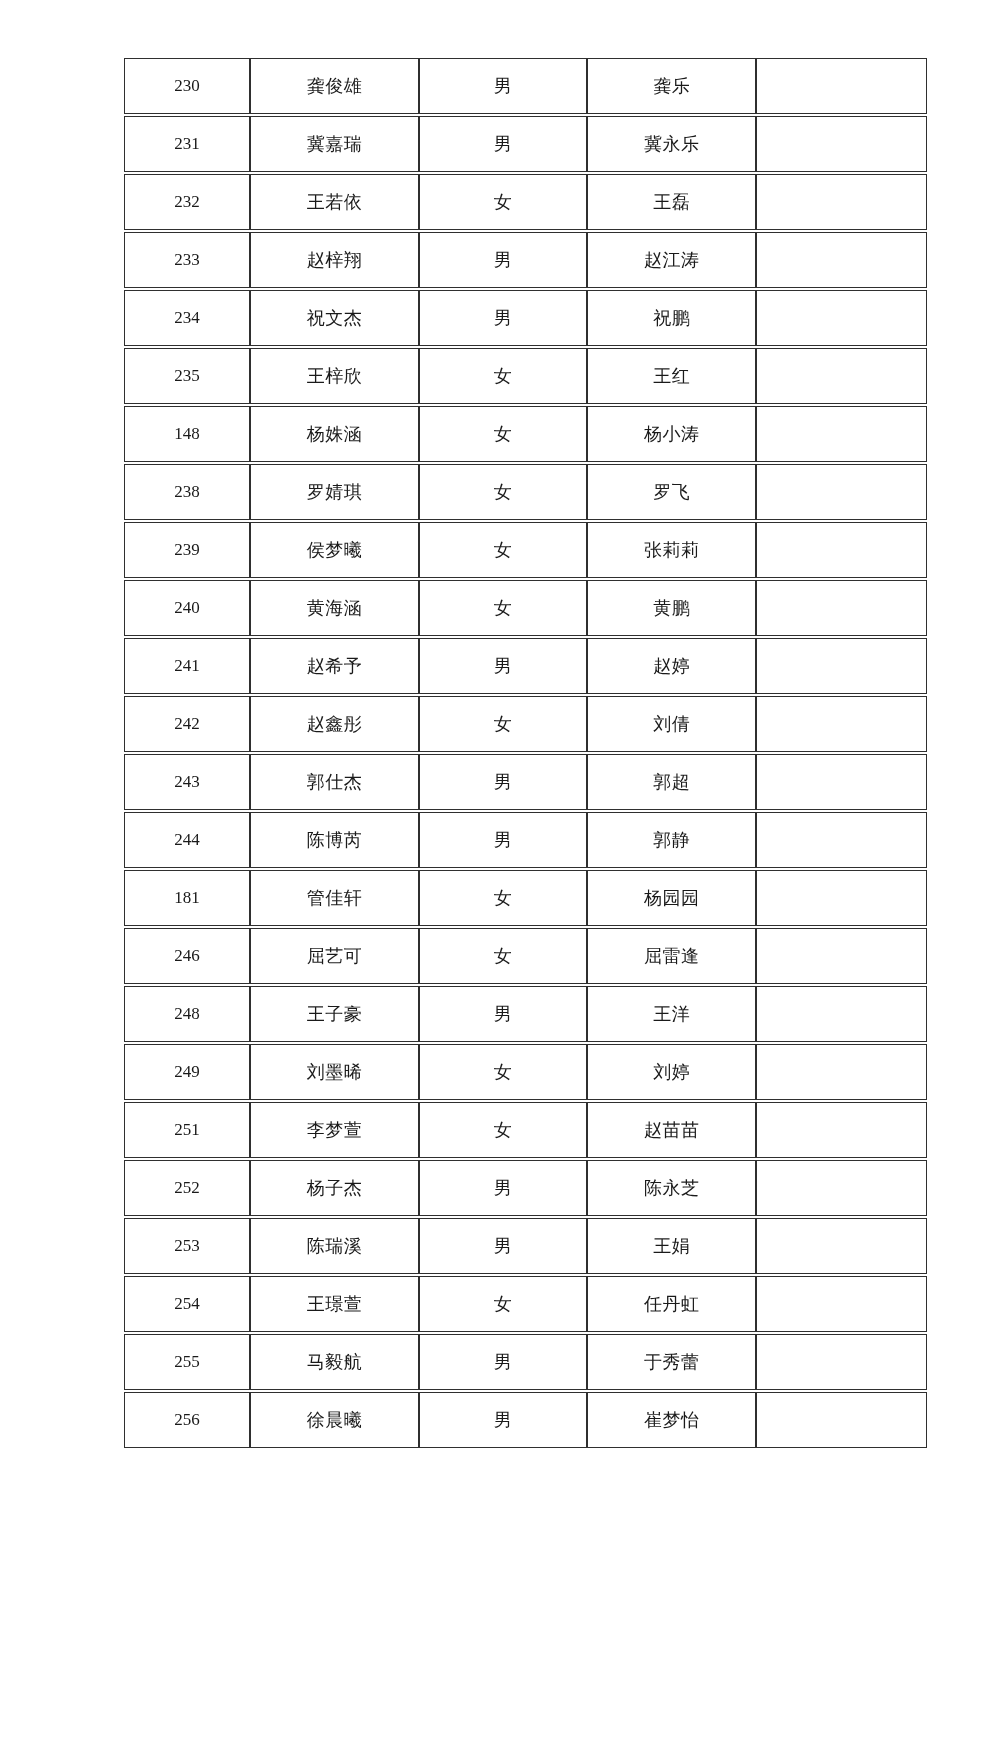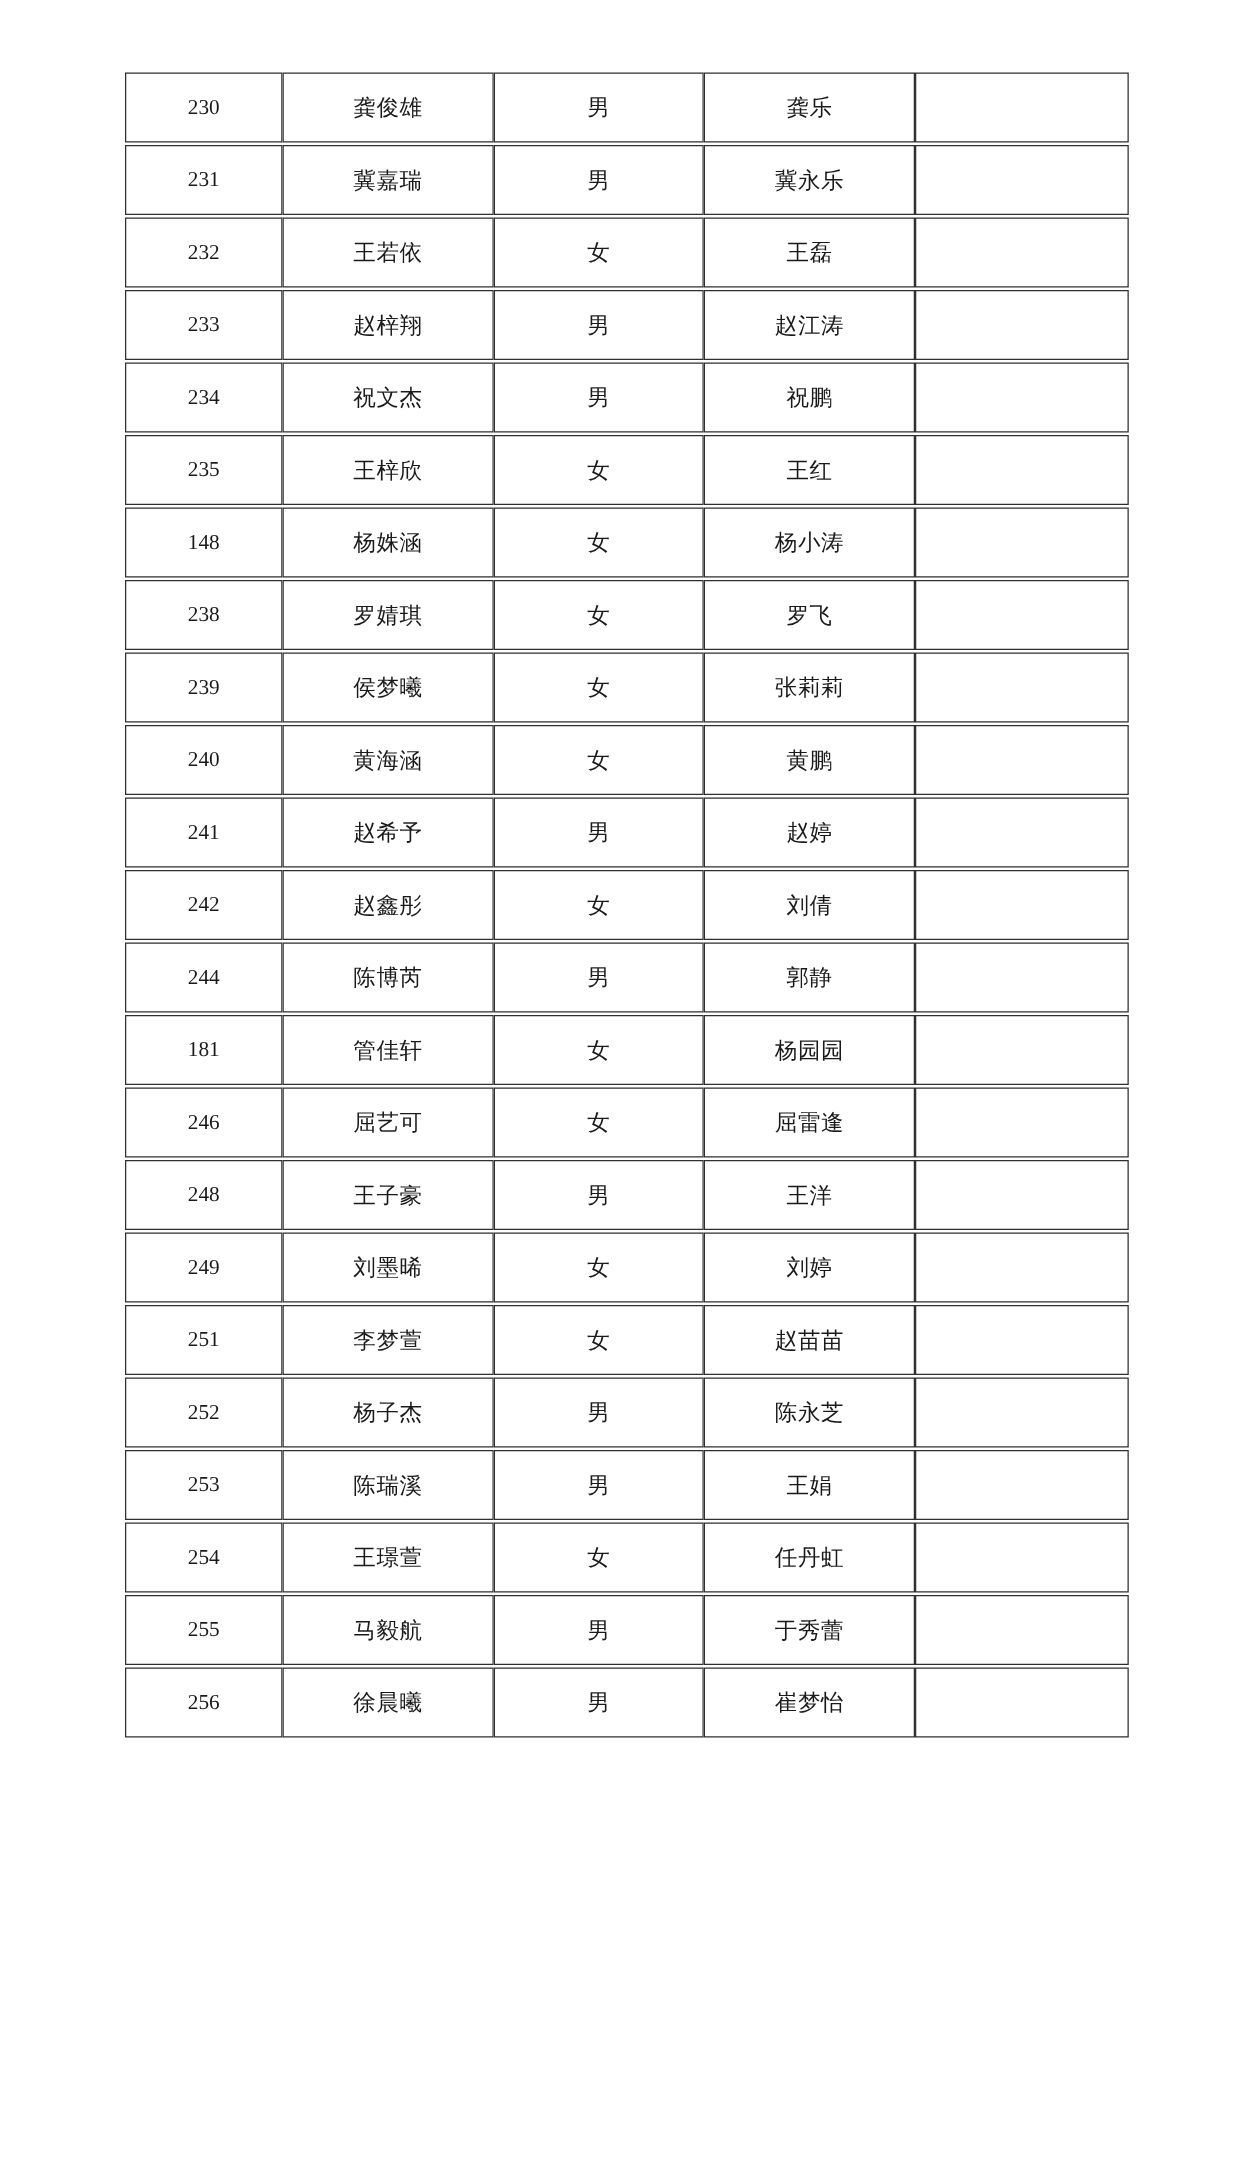--- a/index.html
+++ b/index.html
@@ -8,20 +8,21 @@
     height: 1737px;
     background: #ffffff;
     font-family: "Liberation Serif", "DejaVu Serif", serif;
     overflow: hidden;
   }
   .page {
     position: relative;
     width: 940px;
     height: 1737px;
     background: #ffffff;
+    margin-left: 24px;
   }
   .roster-table {
     position: absolute;
     left: 100px;
     top: 56px;
     width: 803px;
     border-collapse: separate;
     border-spacing: 0 2px;
     table-layout: fixed;
   }
@@ -127,20 +128,27 @@
           <td class="c4"></td>
         </tr>
         <tr>
           <td class="c0">242</td>
           <td class="c1">赵鑫彤</td>
           <td class="c2">女</td>
           <td class="c3">刘倩</td>
           <td class="c4"></td>
         </tr>
         <tr>
+          <td class="c0">243</td>
+          <td class="c1">郭仕杰</td>
+          <td class="c2">男</td>
+          <td class="c3">郭超</td>
+          <td class="c4"></td>
+        </tr>
+        <tr>
           <td class="c0">244</td>
           <td class="c1">陈博芮</td>
           <td class="c2">男</td>
           <td class="c3">郭静</td>
           <td class="c4"></td>
         </tr>
         <tr>
           <td class="c0">181</td>
           <td class="c1">管佳轩</td>
           <td class="c2">女</td>

